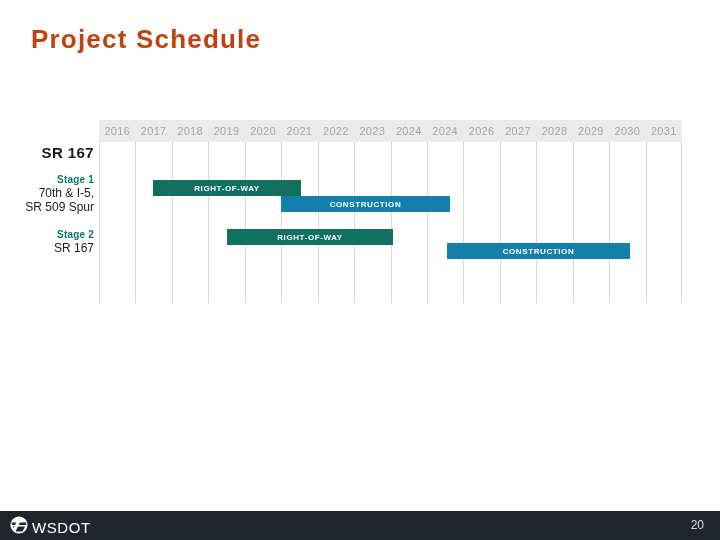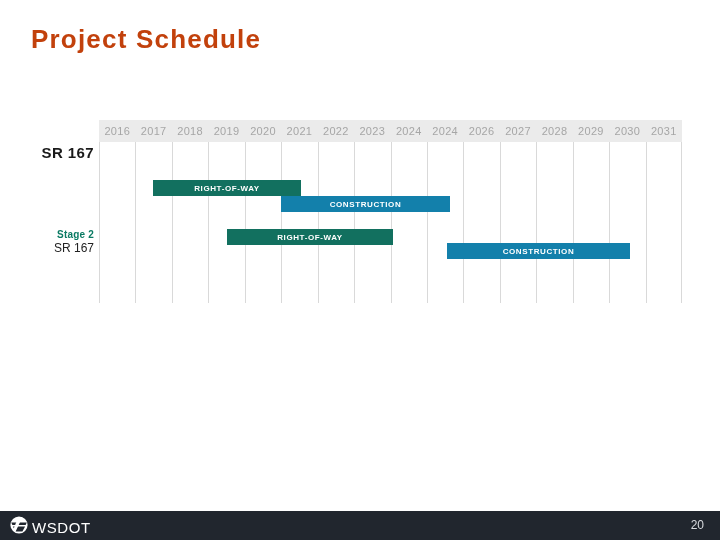--- a/index.html
+++ b/index.html
@@ -190,20 +190,25 @@
 <body>
 
 <div id="slide-title">Project Schedule</div>
 
 <div id="gantt">
 
   <div id="row-labels">
 
     <div class="grp-title">SR 167</div>
 
+    <div class="stage-block s1">
+      <div class="stage-name">Stage 1</div>
+      <div class="stage-desc">70th &amp; I-5,
+SR 509 Spur</div>
+    </div>
 
     <div class="stage-block s2">
       <div class="stage-name">Stage 2</div>
       <div class="stage-desc">SR 167</div>
     </div>
   </div>
 
   <div id="timeline">
 
     <div id="grid-lines">

